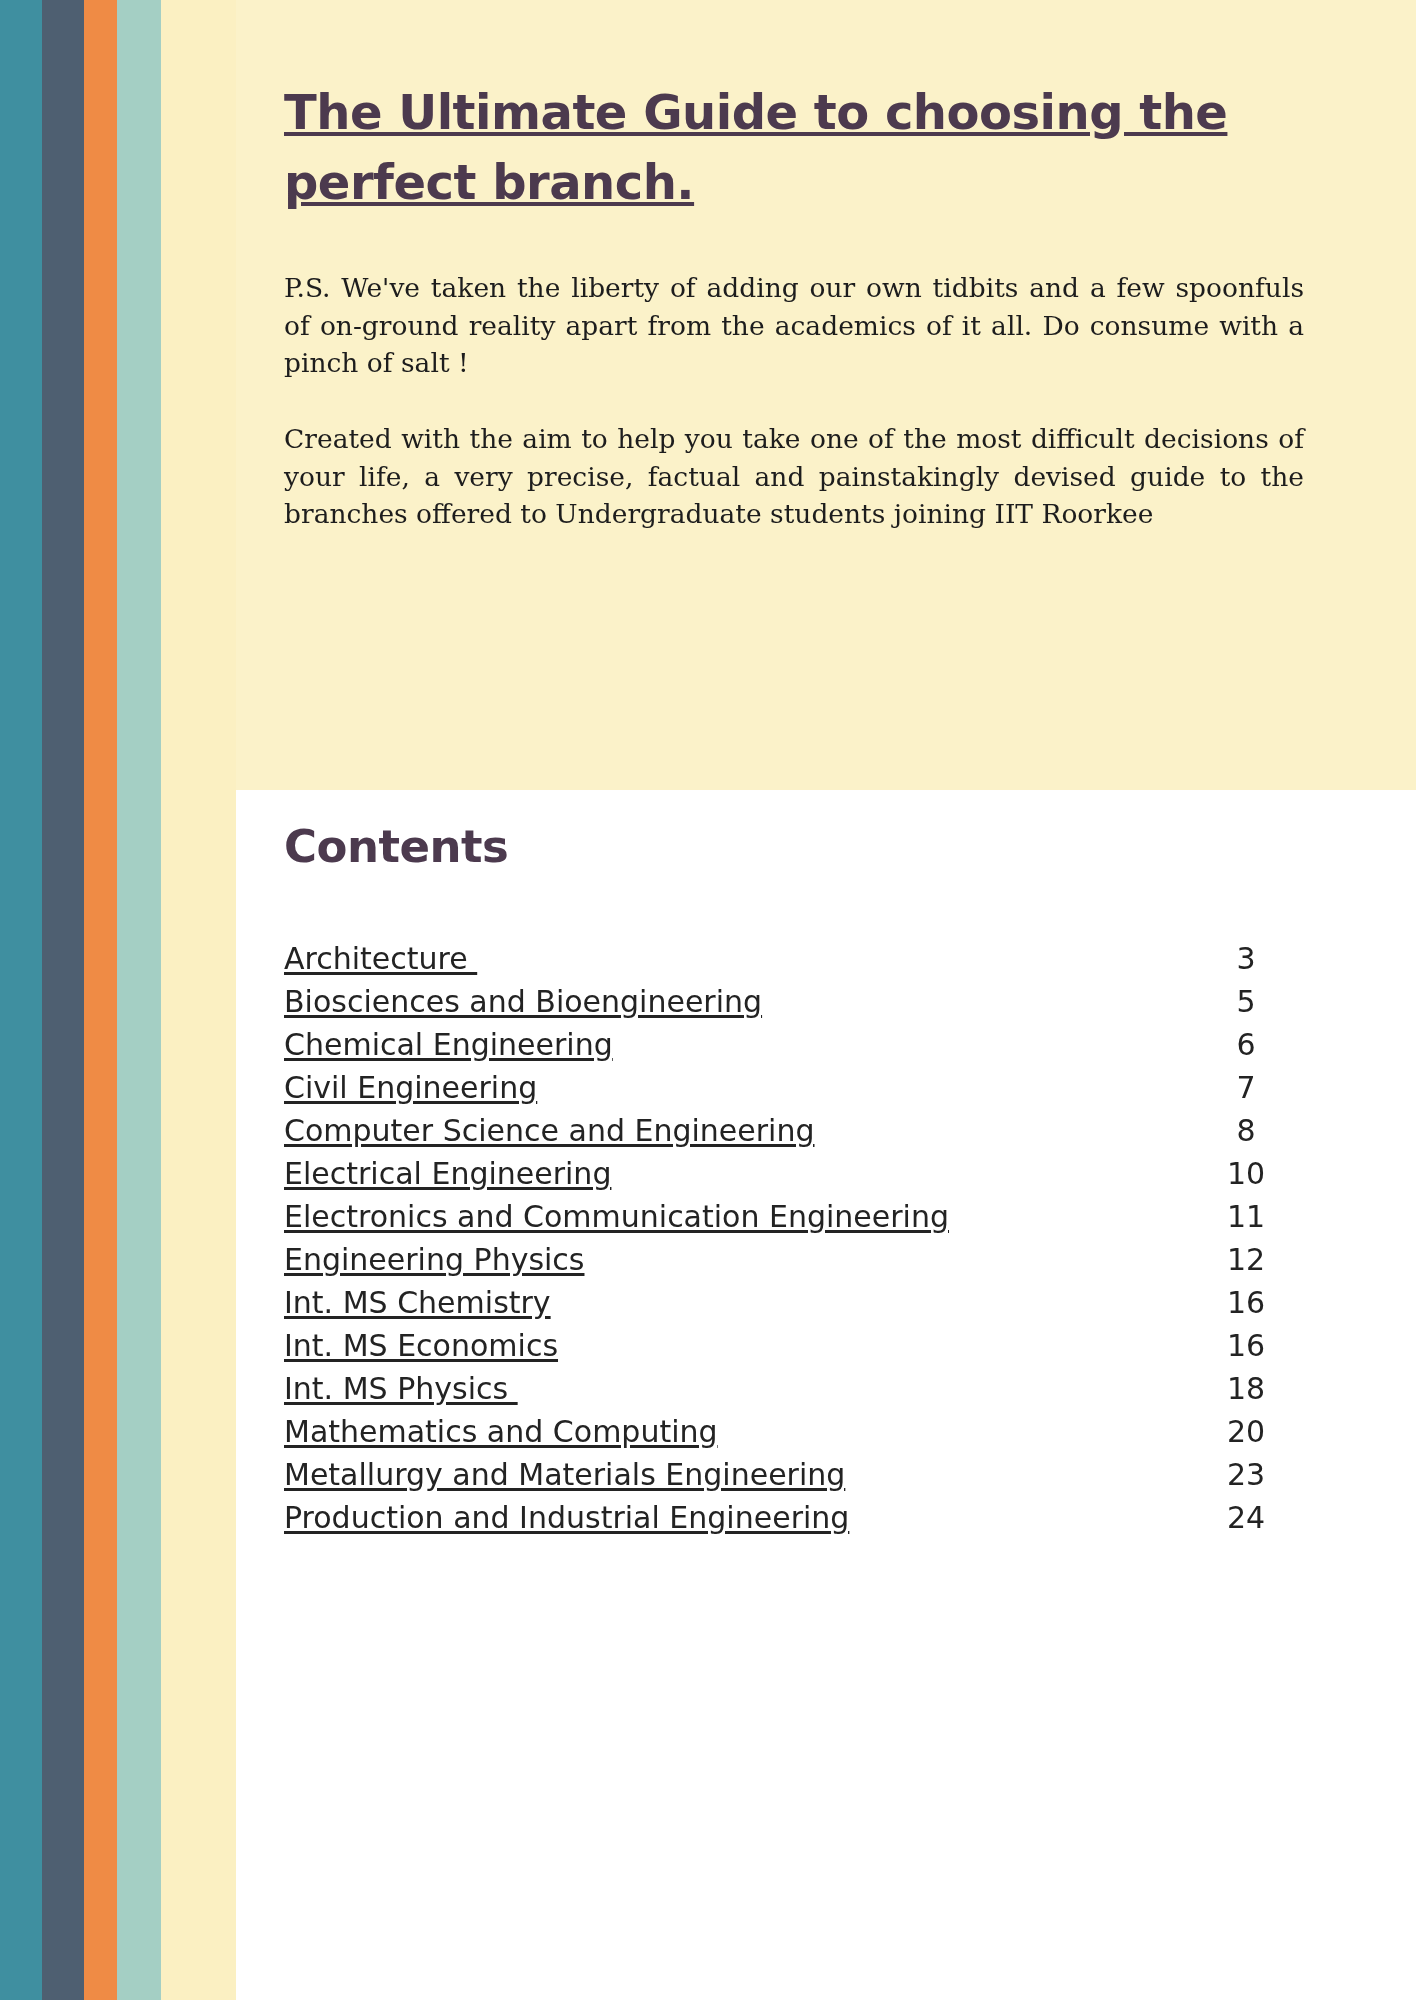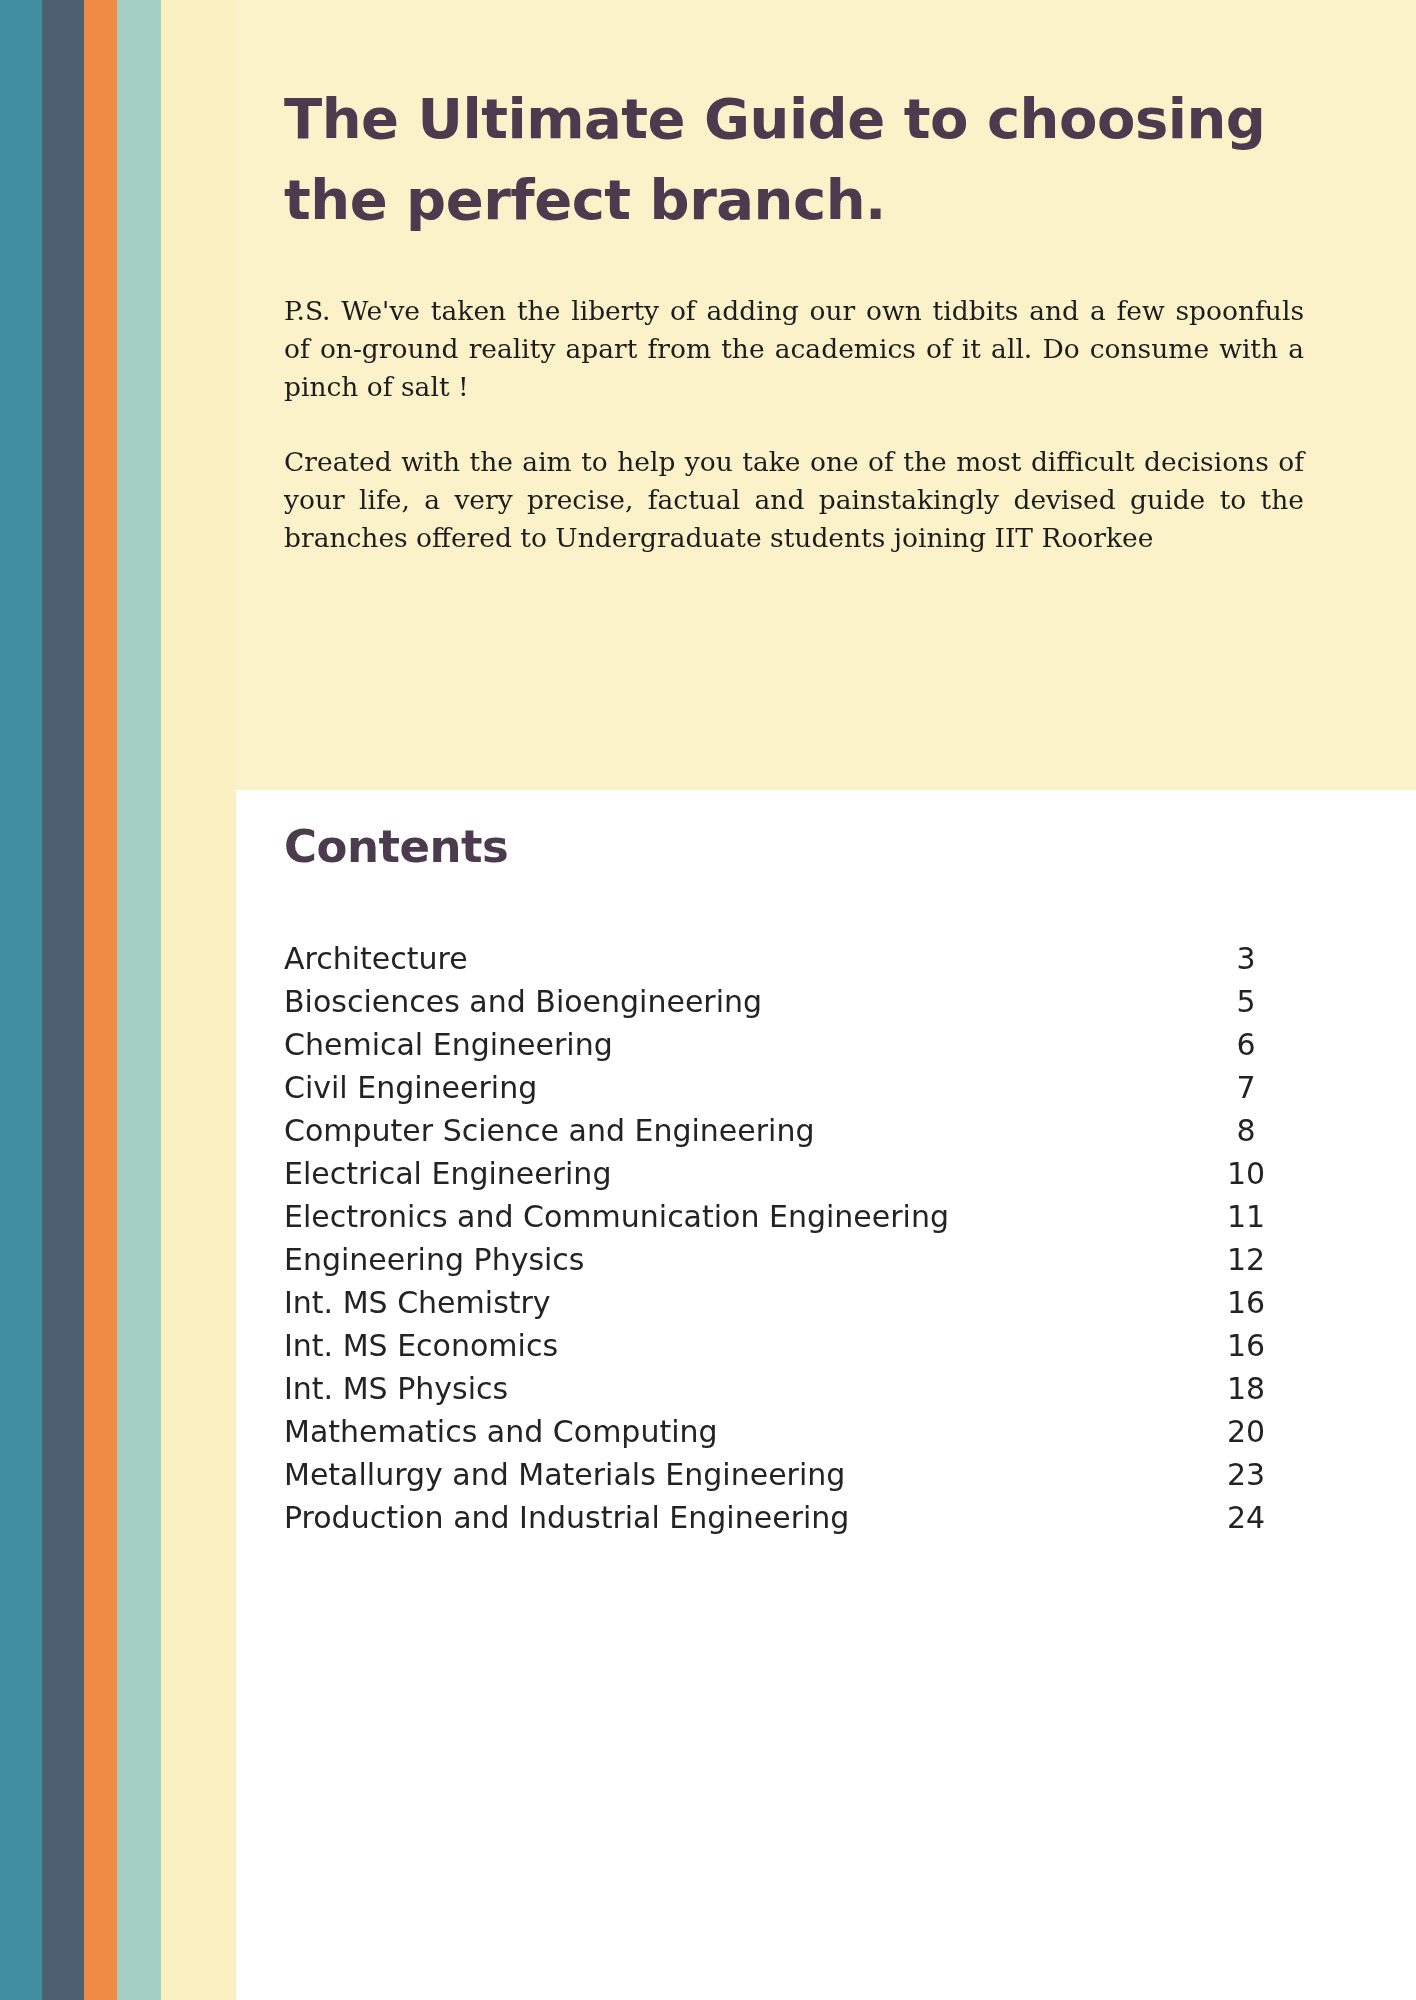--- a/index.html
+++ b/index.html
@@ -47,25 +47,26 @@
     position: absolute;
     left: 284px;
     top: 78px;
     width: 1055px;
     z-index: 4;
   }
 
   .doc-title {
     font-family: "DejaVu Sans", sans-serif;
     font-weight: bold;
-    font-size: 56px;
+    font-size: 48px;
     line-height: 1.45;
     color: #4c3a4e;
     letter-spacing: -0.5px;
     margin: 0 0 52px 0;
+    text-decoration: underline;
   }
 
   .hero-para {
     font-family: "DejaVu Serif", serif;
     font-size: 26.5px;
     line-height: 1.42;
     color: #1d1d1d;
     text-align: justify;
     margin: 0 0 38px 0;
     width: 1020px;
@@ -108,20 +109,21 @@
   .toc-row {
     display: flex;
     align-items: baseline;
     justify-content: space-between;
     margin-bottom: 8px;
   }
   .toc-label {
     font-family: "DejaVu Sans", sans-serif;
     font-size: 30px;
     color: #232323;
+    text-decoration: underline;
     text-underline-offset: 3px;
     white-space: pre;
   }
   .toc-page {
     font-family: "DejaVu Sans", sans-serif;
     font-size: 30px;
     color: #232323;
     min-width: 60px;
     text-align: center;
     margin-right: 18px;

